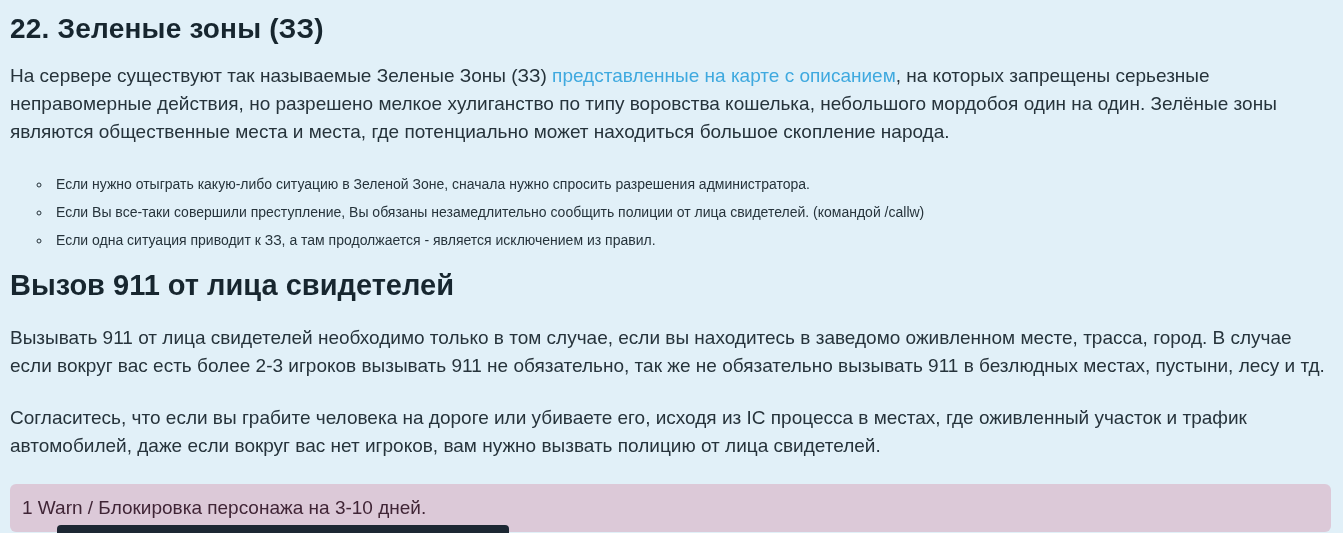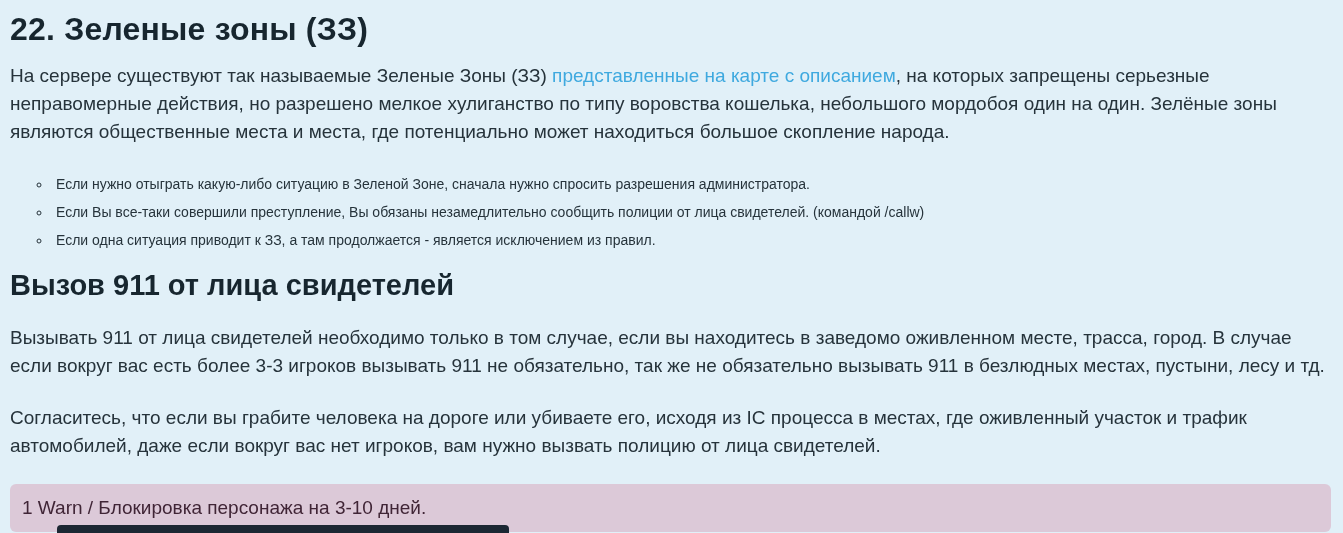--- a/index.html
+++ b/index.html
@@ -9,21 +9,21 @@
     overflow: hidden;
     background: #e1f0f8;
     font-family: "Liberation Sans", "DejaVu Sans", sans-serif;
     color: #26333b;
     position: relative;
   }
   .page {
     padding: 8px 12px 0 10px;
   }
   h1 {
-    font-size: 32px;
+    font-size: 28px;
     line-height: 34px;
     font-weight: 700;
     color: #17262f;
     margin: 4px 0 16px 0;
     letter-spacing: 0.2px;
   }
   p {
     font-size: 19px;
     line-height: 28px;
     margin: 4px 0 24px 0;
@@ -79,21 +79,21 @@
   <p><span>На сервере существуют так называемые Зеленые Зоны (ЗЗ) </span><a href="#" class="map-link">представленные на карте с описанием</a><span>, на которых запрещены серьезные неправомерные действия, но разрешено мелкое хулиганство по типу воровства кошелька, небольшого мордобоя один на один. Зелёные зоны являются общественные места и места, где потенциально может находиться большое скопление народа.</span></p>
 
   <ul class="rules">
     <li>Если нужно отыграть какую-либо ситуацию в Зеленой Зоне, сначала нужно спросить разрешения администратора.</li>
     <li>Если Вы все-таки совершили преступление, Вы обязаны незамедлительно сообщить полиции от лица свидетелей. (командой /callw)</li>
     <li>Если одна ситуация приводит к ЗЗ, а там продолжается - является исключением из правил.</li>
   </ul>
 
   <h3>Вызов 911 от лица свидетелей</h3>
 
-  <p>Вызывать 911 от лица свидетелей необходимо только в том случае, если вы находитесь в заведомо оживленном месте, трасса, город. В случае если вокруг вас есть более 3-3 игроков вызывать 911 не обязательно, так же не обязательно вызывать 911 в безлюдных местах, пустыни, лесу и тд.</p>
+  <p>Вызывать 911 от лица свидетелей необходимо только в том случае, если вы находитесь в заведомо оживленном месте, трасса, город. В случае если вокруг вас есть более 2-3 игроков вызывать 911 не обязательно, так же не обязательно вызывать 911 в безлюдных местах, пустыни, лесу и тд.</p>
 
   <p>Согласитесь, что если вы грабите человека на дороге или убиваете его, исходя из IC процесса в местах, где оживленный участок и трафик автомобилей, даже если вокруг вас нет игроков, вам нужно вызвать полицию от лица свидетелей.</p>
 
   <div class="alert">
     <span>1 Warn / Блокировка персонажа на 3-10 дней.</span>
   </div>
 
 </div>
 
 <div class="dark-partial"></div>

